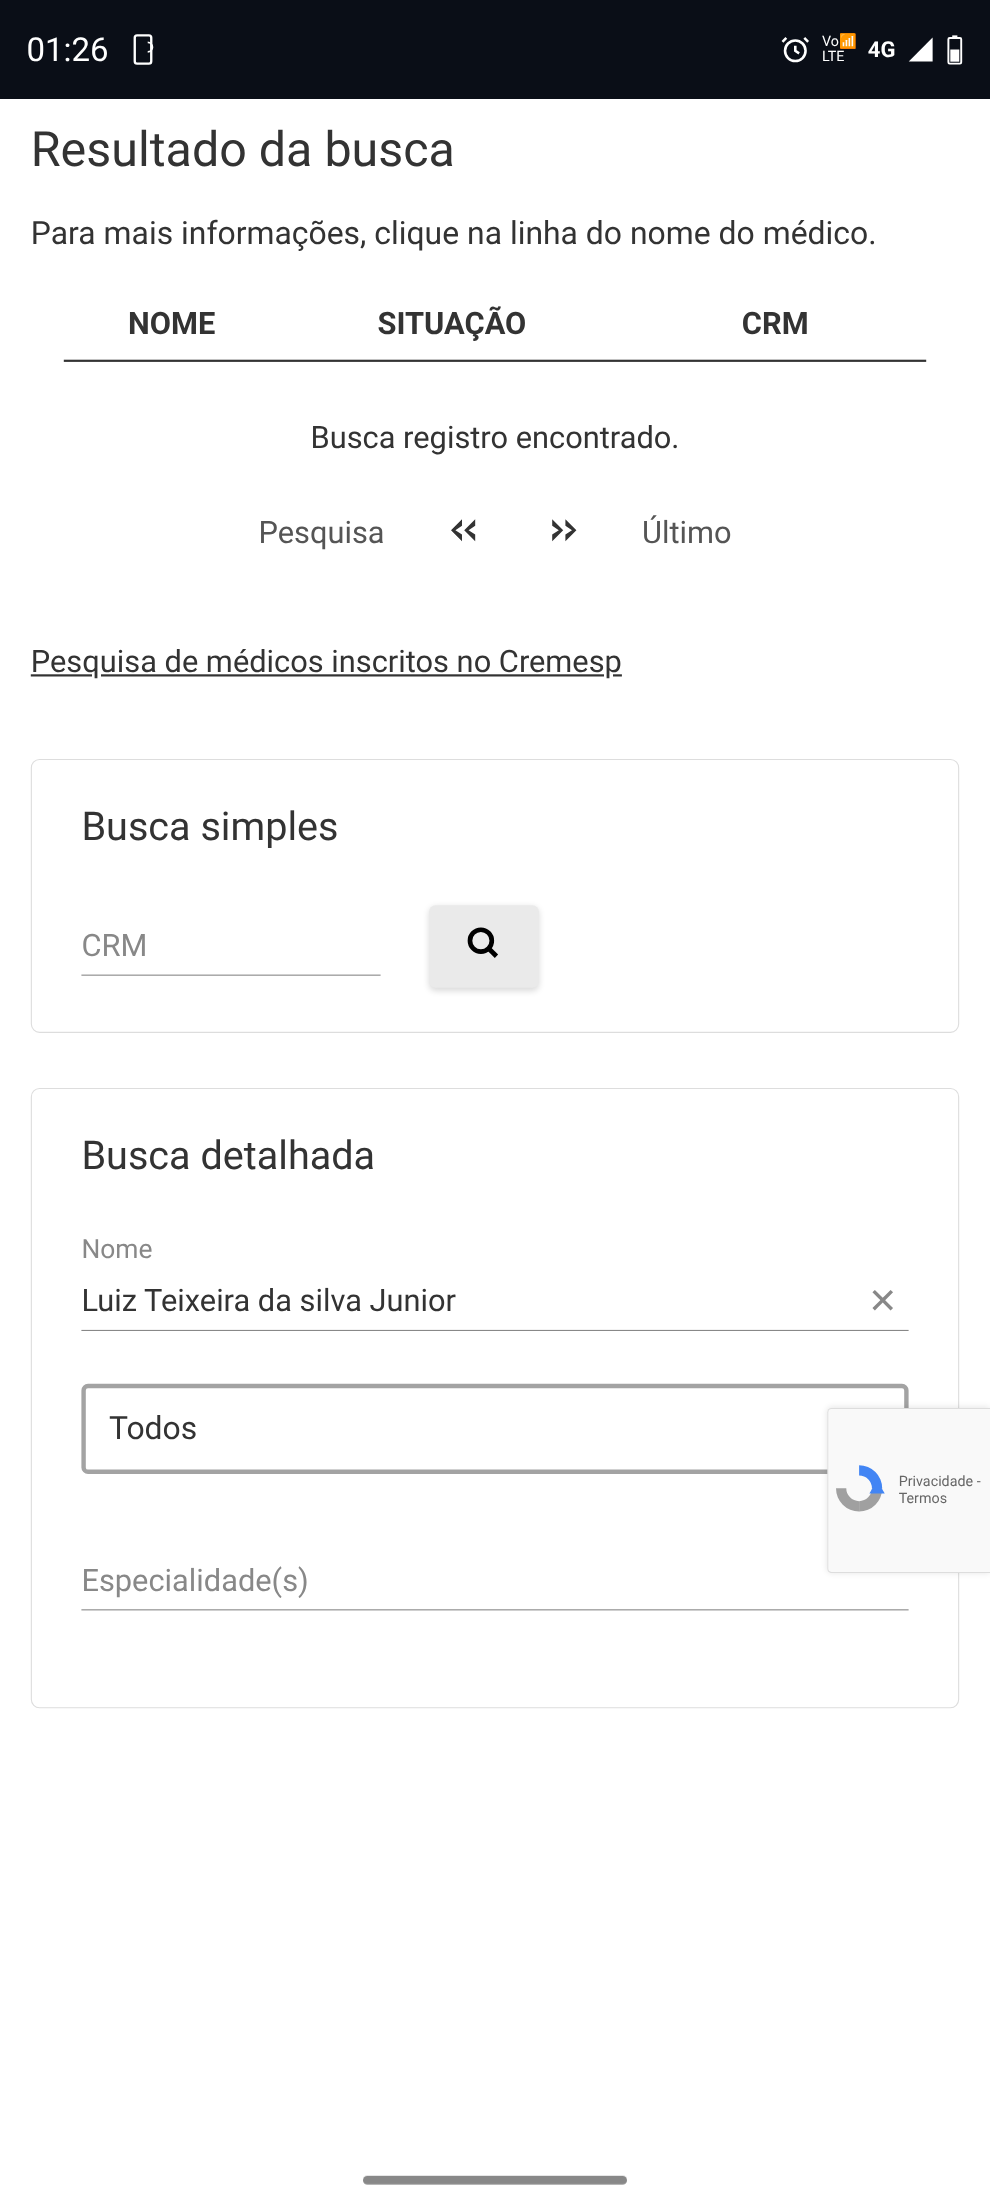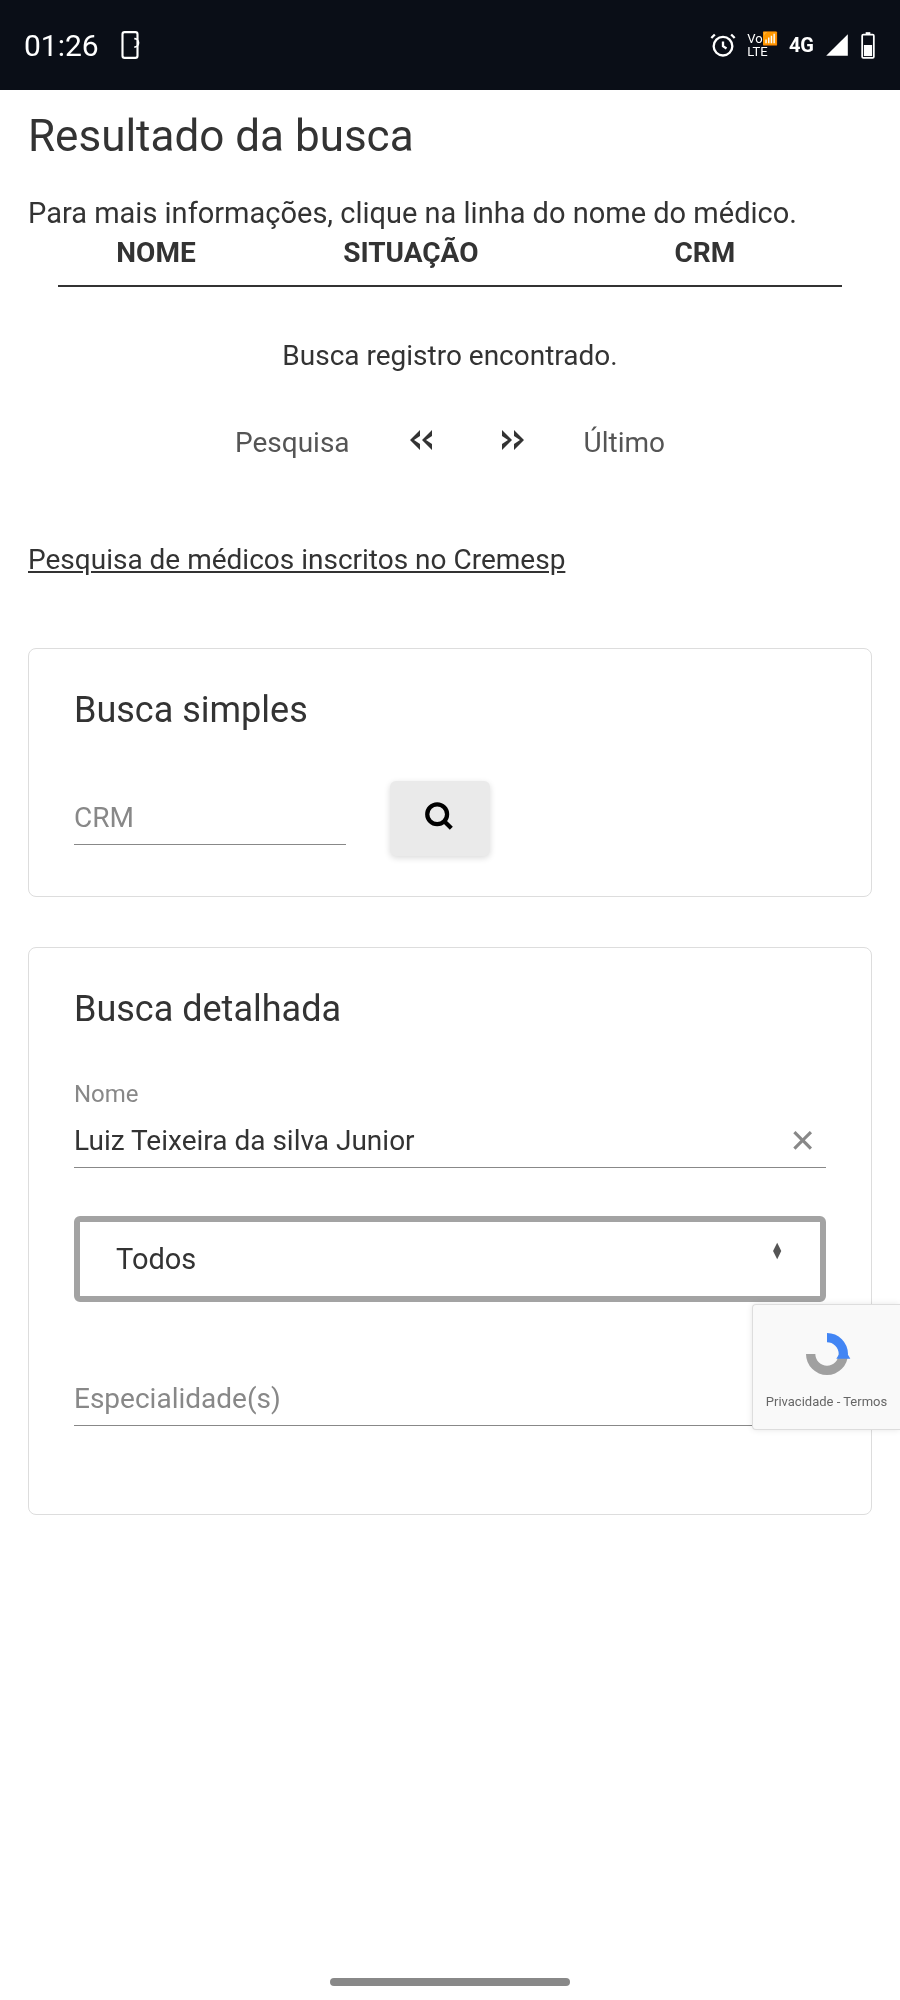--- a/index.html
+++ b/index.html
@@ -50,20 +50,21 @@
       font-size: 44px;
       font-weight: 400;
       color: #333;
       margin-bottom: 30px;
     }
     
     .results-subtitle {
       font-size: 29px;
       color: #333;
       line-height: 1.5;
+      margin-bottom: 42px;
     }
     
     .table-container {
       margin: 0 30px;
     }
     
     .table-header {
       display: flex;
       border-bottom: 2px solid #333;
       padding-bottom: 16px;
@@ -200,25 +201,25 @@
     .clear-icon {
       position: absolute;
       right: 10px;
       font-size: 32px;
       color: #888;
       cursor: pointer;
     }
     
     .select-wrapper {
       position: relative;
-      border: 6px solid #a3a3a3;
+      border: 4px solid #a3a3a3;
       border-radius: 6px;
-      padding: 20px 36px;
-      display: flex;
-      align-items: flex-start;
+      padding: 20px 21px;
+      display: flex;
+      align-items: flex-end;
       justify-content: space-between;
       cursor: pointer;
     }
     
     .select-value {
       font-size: 29px;
       color: #333;
     }
     
     .select-arrows {
@@ -227,28 +228,28 @@
       line-height: 0.6;
       font-size: 14px;
       color: #555;
     }
     
     .recaptcha {
       position: fixed;
       bottom: 570px;
       right: 0;
       width: 148px;
-      height: 126px;
+      height: 150px;
       background: #f9f9f9;
       border: 1px solid #ddd;
       border-right: none;
       border-radius: 4px 0 0 4px;
       box-shadow: 0 0 6px rgba(0,0,0,0.1);
       display: flex;
-      flex-direction: column;
+      flex-direction: row;
       align-items: center;
       justify-content: center;
       gap: 8px;
       margin-top: 27px;
     }
     
     .recaptcha-text {
       font-size: 13px;
       color: #666;
     }

